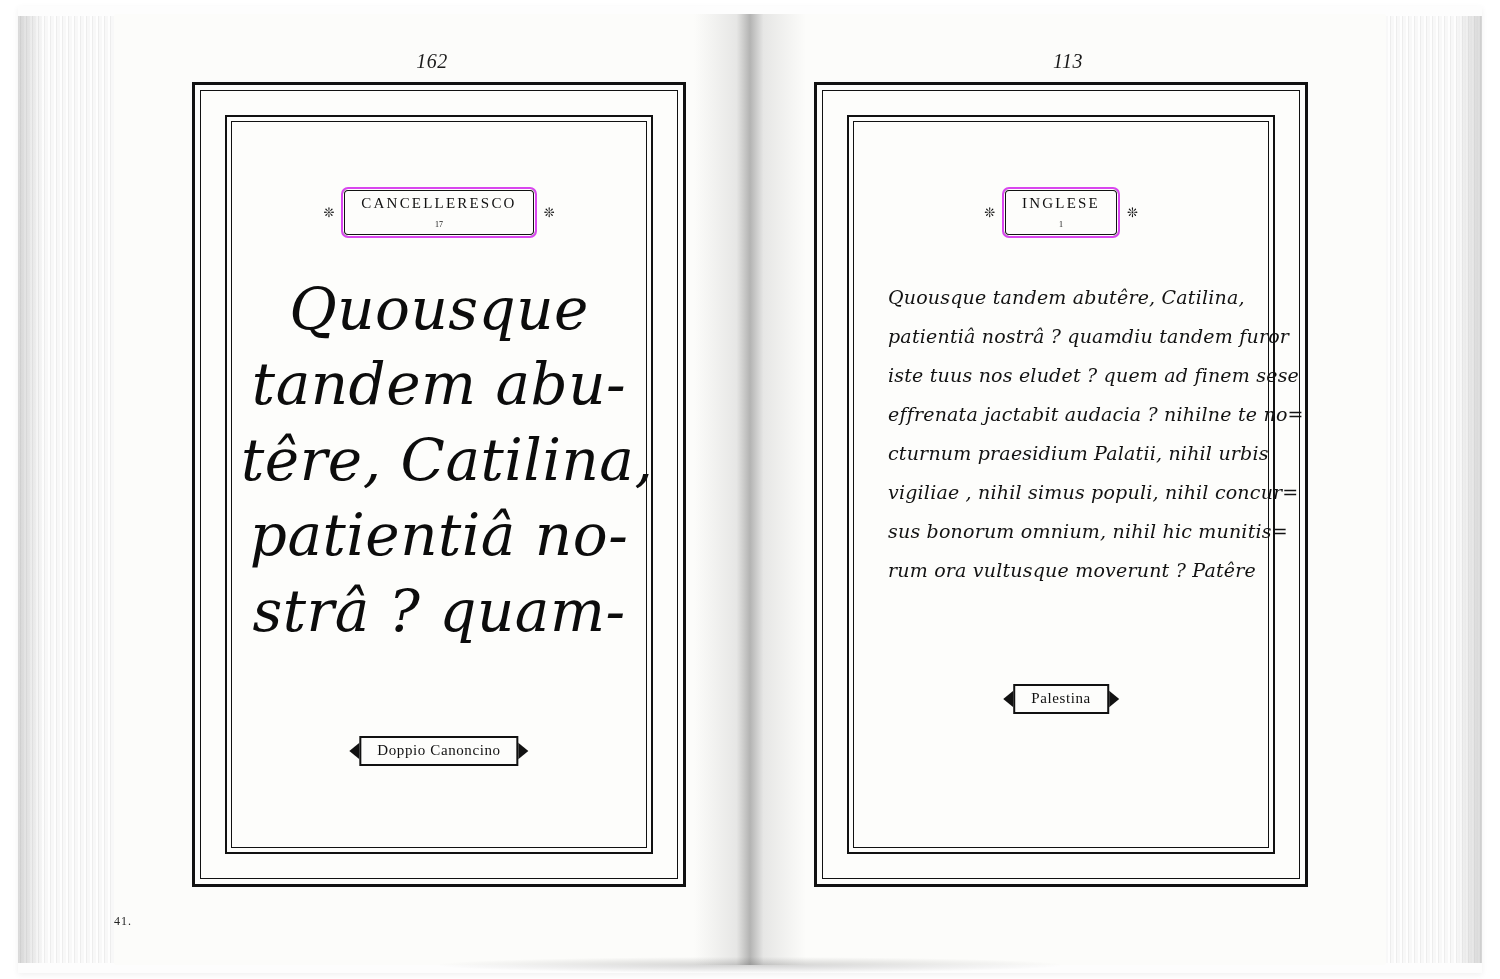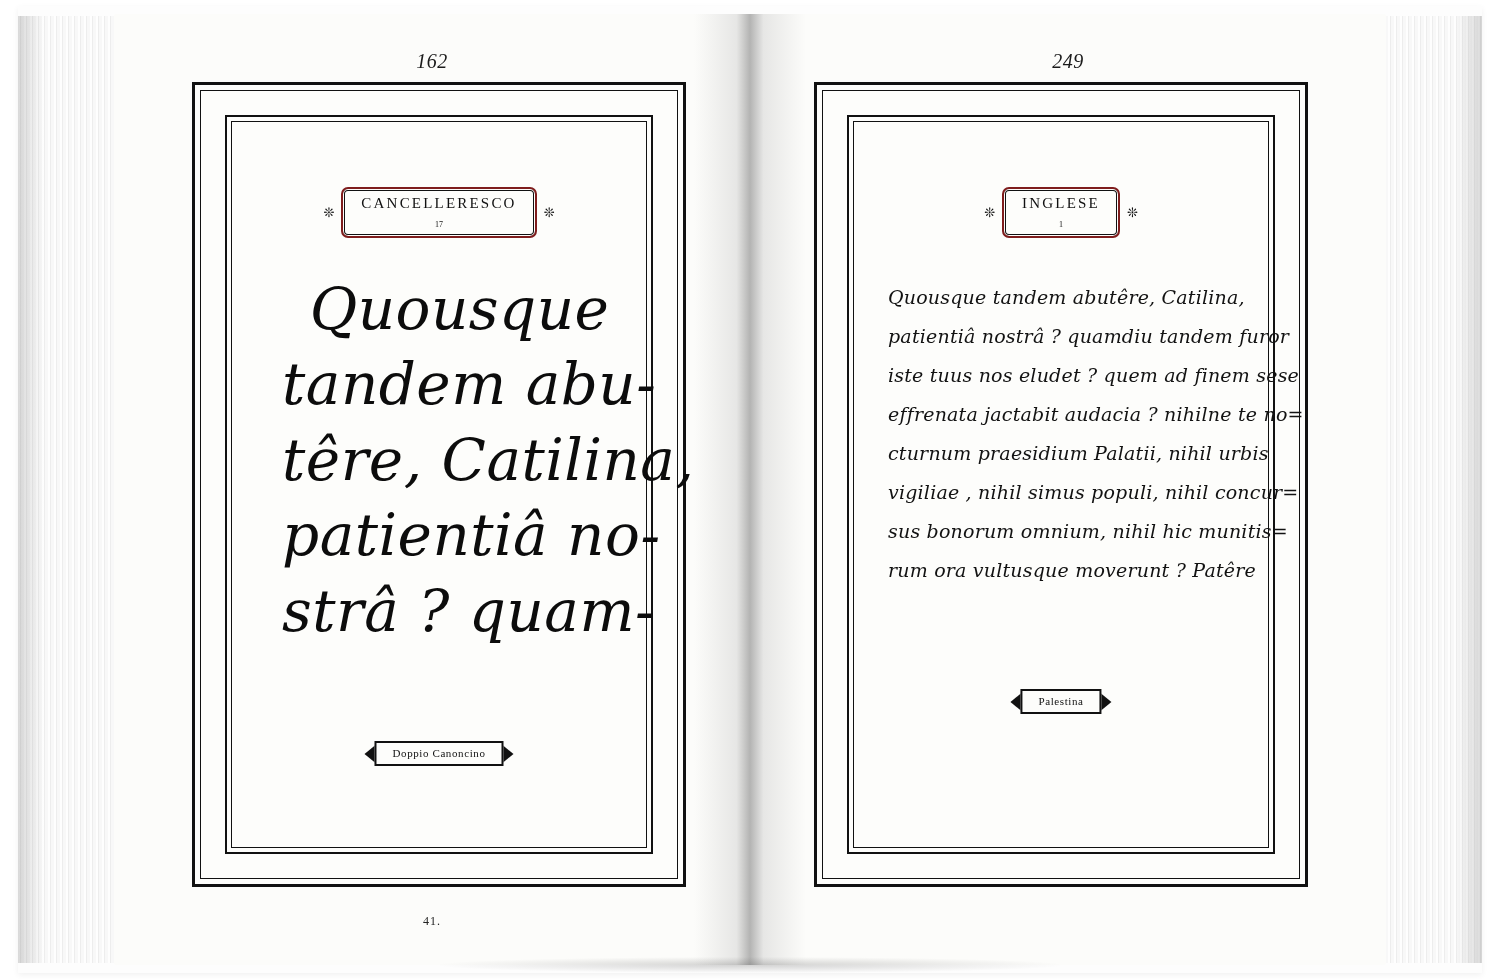--- a/index.html
+++ b/index.html
@@ -144,21 +144,21 @@
 
   
   .cartouche {
     position: relative;
     margin-top: 62px;
     display: inline-flex;
     align-items: center;
     justify-content: center;
   }
   .cartouche .box {
-    border: 2px solid #7f1d1d;
+    border: 2px solid #d946ef;
     border-radius: 7px;
     padding: 5px 18px 7px 18px;
     position: relative;
     background: #fdfdfb;
     text-align: center;
     box-shadow: inset 0 0 0 1px #fdfdfb, inset 0 0 0 2px #111;
   }
   .cartouche .title {
     font-family: "Liberation Serif", serif;
     font-size: 15px;
@@ -187,21 +187,21 @@
     text-align: center;
     font-family: "DejaVu Serif", serif;
     font-style: italic;
     font-size: 58px;
     line-height: 1.30;
     color: #0c0c0c;
     letter-spacing: 0.5px;
     padding: 0 6px;
     box-sizing: border-box;
   }
-  .display .ln { display: block; white-space: nowrap; margin-left: 41px; }
+  .display .ln { display: block; white-space: nowrap; }
 
   
   .script {
     margin-top: 40px;
     width: 100%;
     padding: 0 18px;
     box-sizing: border-box;
     font-family: "DejaVu Serif", serif;
     font-style: italic;
     font-size: 19px;
@@ -220,39 +220,38 @@
     display: flex;
     align-items: center;
   }
   .banner.left-banner  { bottom: 78px; }
   .banner.right-banner { bottom: 130px; }
   .banner .bbox {
     border: 2px solid #111;
     padding: 4px 16px 5px 16px;
     background: #fdfdfb;
     font-family: "Liberation Serif", serif;
-    font-size: 11px;
+    font-size: 15px;
     color: #111;
     letter-spacing: 0.6px;
     position: relative;
   }
   .banner .tail {
     width: 0; height: 0;
     border-top: 9px solid transparent;
     border-bottom: 9px solid transparent;
   }
   .banner .tail.l { border-right: 11px solid #111; margin-right: -1px; }
   .banner .tail.r { border-left: 11px solid #111; margin-left: -1px; }
 
   
   .signature {
     position: absolute;
     bottom: 36px;
     width: 100%;
-    text-align: center;
     font-family: "Liberation Serif", serif;
     font-size: 12px;
     color: #222;
     letter-spacing: 1px;
   }
 
   
   .block-shadow {
     position: absolute;
     left: 50%;
@@ -308,21 +307,21 @@
               <span class="tail r"></span>
             </div>
 
           </div>
         </div>
 
         <div class="signature">41.</div>
       </div>
 
       <div class="page right">
-        <div class="folio">249</div>
+        <div class="folio">113</div>
 
         <div class="plate right-plate">
           <div class="rule2"></div>
           <div class="rule3">
             <div class="rule4"></div>
           </div>
 
           <div class="inner">
 
             <div class="cartouche">

